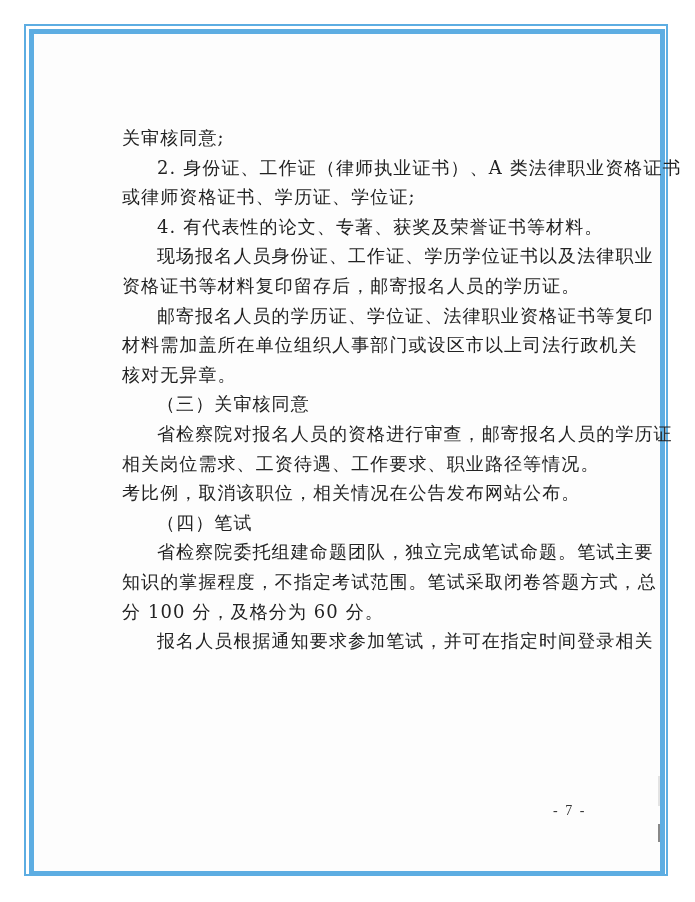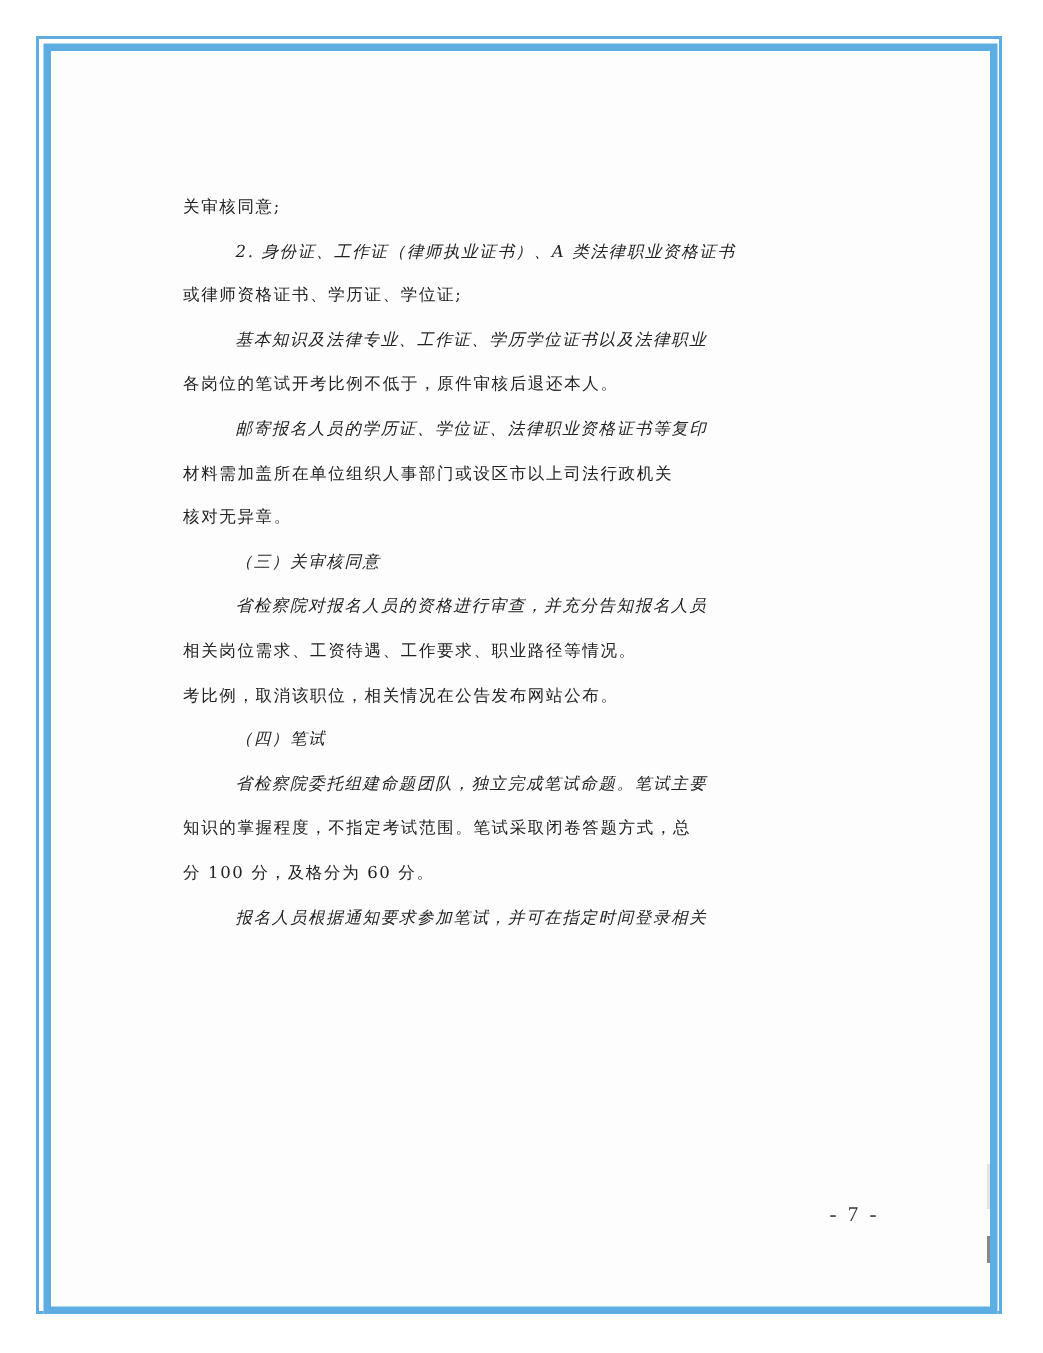--- a/index.html
+++ b/index.html
@@ -3,44 +3,45 @@
 <meta charset="utf-8">
 <style>
   html, body { margin: 0; padding: 0; background: #ffffff; }
   body { width: 695px; height: 902px; position: relative; overflow: hidden;
          font-family: "DejaVu Serif", "Liberation Serif", serif; }
   .frame-outer { position: absolute; left: 24px; top: 24px; width: 644px; height: 852px;
                  border: 2px solid #5dade2; box-sizing: border-box; }
   .frame-inner { position: absolute; left: 29px; top: 29px; width: 636px; height: 847px;
                  border: 5px solid #5dade2; box-sizing: border-box; background: #fdfdfd; }
   .page { position: absolute; left: 122px; top: 123px; width: 472px; }
-  .line { height: 29.6px; line-height: 29.6px; font-size: 11px; color: #222;
+  .line { height: 29.6px; line-height: 29.6px; font-size: 18px; color: #222;
           white-space: nowrap; letter-spacing: 1.1px; }
-  .indent { padding-left: 35px; font-style: italic; }
+  .indent { padding-left: 35px; }
   .pageno { position: absolute; left: 553px; top: 803px; font-size: 14px; color: #333;
             font-family: "Liberation Serif", serif; letter-spacing: 2px; }
   .scan-mark { position: absolute; left: 658px; width: 2px; background: #bbb; }
 </style>
 </head>
 <body>
 
 <div class="frame-outer"></div>
 <div class="frame-inner"></div>
 
 <div class="page">
   <div class="line">关审核同意;</div>
   <div class="line indent">2. 身份证、工作证（律师执业证书）、A 类法律职业资格证书</div>
   <div class="line">或律师资格证书、学历证、学位证;</div>
-  <div class="line indent">基本知识及法律专业、工作证、学历学位证书以及法律职业</div>
-  <div class="line">各岗位的笔试开考比例不低于，原件审核后退还本人。</div>
+  <div class="line indent">4. 有代表性的论文、专著、获奖及荣誉证书等材料。</div>
+  <div class="line indent">现场报名人员身份证、工作证、学历学位证书以及法律职业</div>
+  <div class="line">资格证书等材料复印留存后，邮寄报名人员的学历证。</div>
   <div class="line indent">邮寄报名人员的学历证、学位证、法律职业资格证书等复印</div>
   <div class="line">材料需加盖所在单位组织人事部门或设区市以上司法行政机关</div>
   <div class="line">核对无异章。</div>
   <div class="line indent">（三）关审核同意</div>
-  <div class="line indent">省检察院对报名人员的资格进行审查，并充分告知报名人员</div>
+  <div class="line indent">省检察院对报名人员的资格进行审查，邮寄报名人员的学历证</div>
   <div class="line">相关岗位需求、工资待遇、工作要求、职业路径等情况。</div>
   <div class="line">考比例，取消该职位，相关情况在公告发布网站公布。</div>
   <div class="line indent">（四）笔试</div>
   <div class="line indent">省检察院委托组建命题团队，独立完成笔试命题。笔试主要</div>
   <div class="line">知识的掌握程度，不指定考试范围。笔试采取闭卷答题方式，总</div>
   <div class="line">分 100 分，及格分为 60 分。</div>
   <div class="line indent">报名人员根据通知要求参加笔试，并可在指定时间登录相关</div>
 </div>
 
 <div class="pageno">- 7 -</div>

